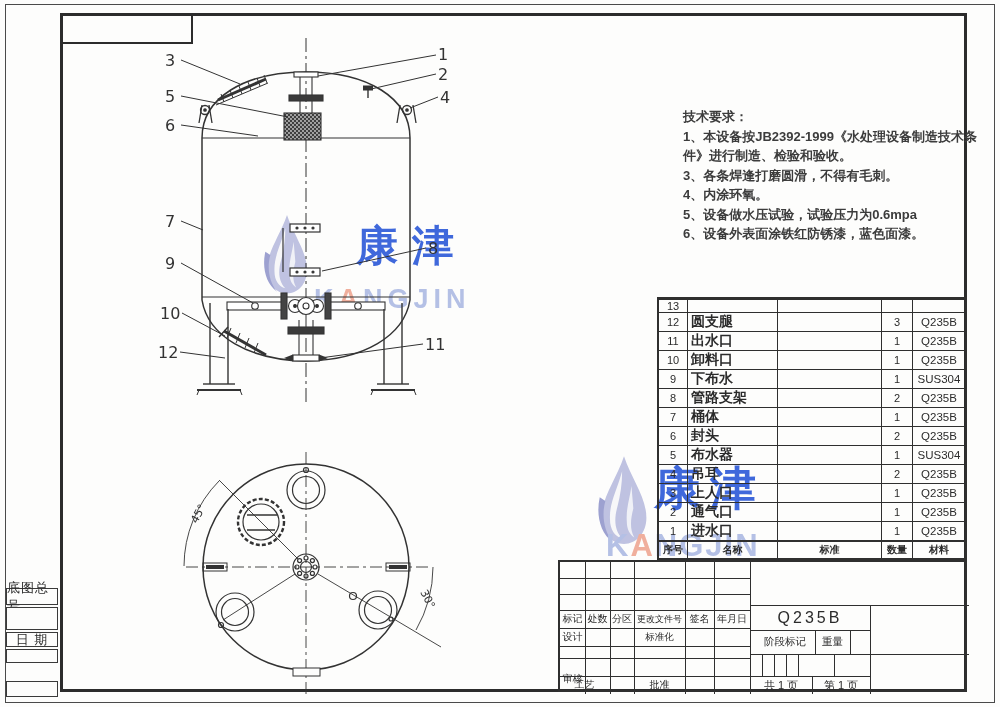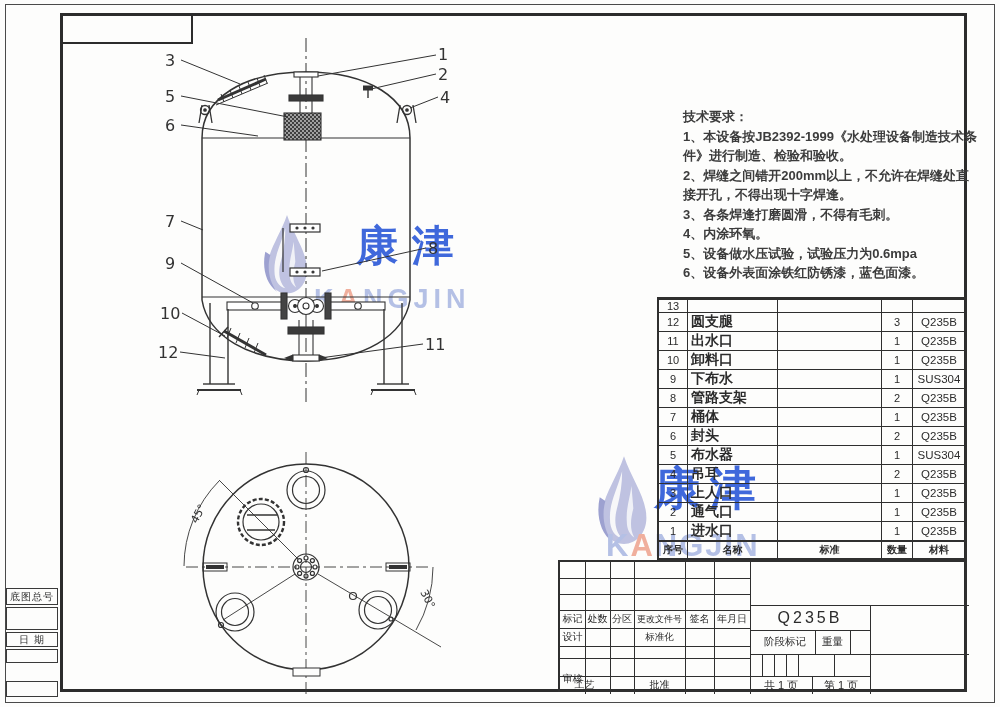--- a/index.html
+++ b/index.html
@@ -4,21 +4,21 @@
 <style>
   html,body{margin:0;padding:0;background:#fff;}
   .page{position:relative;width:1000px;height:707px;background:#fdfdfc;overflow:hidden;
         font-family:"Liberation Sans",sans-serif;color:#2b2b2b;}
   
   .outer-border{position:absolute;left:5px;top:4px;width:988px;height:697px;border:1px solid #4a4a4a;}
   .inner-frame{position:absolute;left:60px;top:13px;width:907px;height:679px;border:3px solid #2c2c2c;box-sizing:border-box;}
   .corner-box{position:absolute;left:63px;top:16px;width:128px;height:26px;border-right:2px solid #2c2c2c;border-bottom:2px solid #2c2c2c;}
   
   .margin-box{position:absolute;left:6px;width:52px;border:1.5px solid #3a3a3a;box-sizing:border-box;
-              display:flex;align-items:center;justify-content:center;font-size:10px;letter-spacing:1px;background:#fdfdfc;}
+              display:flex;align-items:center;justify-content:center;font-size:13px;letter-spacing:1px;background:#fdfdfc;}
   
   .tech{position:absolute;left:683px;top:107px;width:296px;font-size:13px;line-height:19.5px;font-weight:600;color:#3c3c3c;}
   
   .bom{position:absolute;left:657px;top:297px;width:310px;height:263px;border:2px solid #2f2f2f;box-sizing:border-box;display:flex;flex-direction:column;background:transparent;}
   .bom-rows{flex:1;display:flex;flex-direction:column;}
   .bom-row{flex:1;display:flex;border-bottom:1.2px solid #2f2f2f;}
   .bom-head{height:18px;display:flex;}
   .bom-cell{border-right:1.2px solid #2f2f2f;display:flex;align-items:center;justify-content:center;overflow:hidden;font-size:11px;}
   .bom-cell:last-child{border-right:none;}
   .bom-cell.seq{width:28px;flex:none;}
@@ -284,21 +284,20 @@
       <path d="M433,567 A127 127 0 0 1 416,630" stroke-width="0.9"></path>
     </g>
     <text transform="translate(197,524) rotate(-62)" font-size="11" fill="#333">45°</text>
     <text transform="translate(420,592) rotate(63)" font-size="11" fill="#333">30°</text>
   </svg>
 
   <div class="tech">
     <div>技术要求：</div>
     <div>
         <div>1、本设备按JB2392-1999《水处理设备制造技术条件》进行制造、检验和验收。</div>
-        <div>2、焊缝之间错开200mm以上，不允许在焊缝处直接开孔，不得出现十字焊逢。</div>
         <div>3、各条焊逢打磨圆滑，不得有毛刺。</div>
         <div>4、内涂环氧。</div>
         <div>5、设备做水压试验，试验压力为0.6mpa</div>
         <div>6、设备外表面涂铁红防锈漆，蓝色面漆。</div>
       </div>
   </div>
 
   <div class="bom">
     <div class="bom-rows">
         <div class="bom-row">

